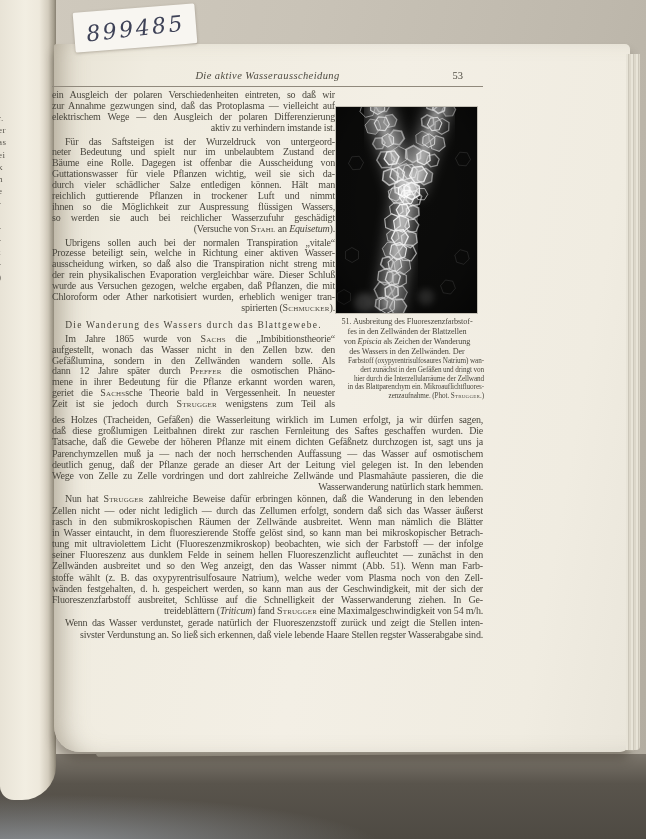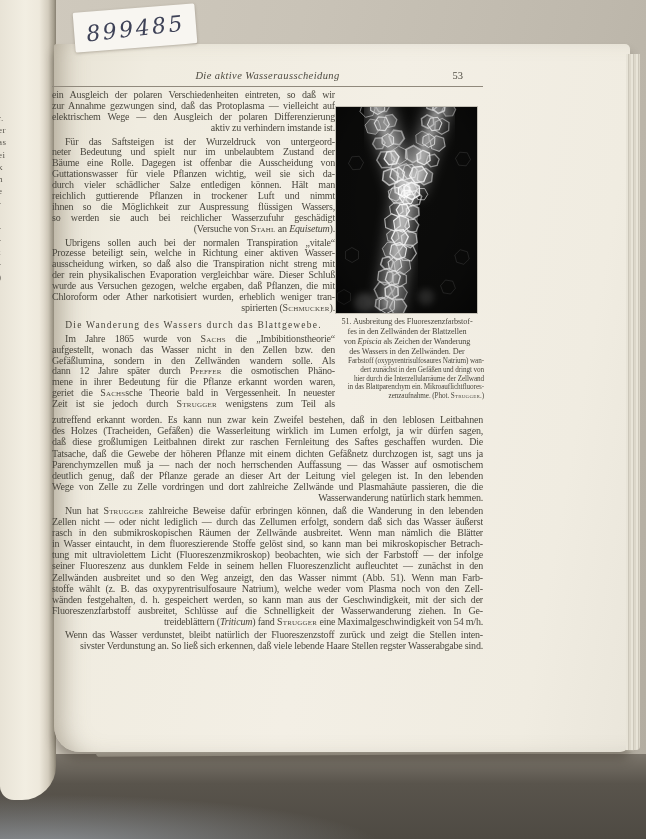--- a/index.html
+++ b/index.html
@@ -256,21 +256,20 @@
         <div class="cap-s">dert zunächst in den Gefäßen und dringt von</div>
         <div class="cap-s">hier durch die Interzellularräume der Zellwand</div>
         <div class="cap-s">in das Blattparenchym ein. Mikroauflichtfluores-</div>
         <div class="cap-s">zenzaufnahme. (Phot. <span class="sc">Strugger</span>.)</div>
       </div>
   </div>
 
   <div class="fw">
     <div id="fw-paras">
         <div class="para">
-          <div class="ln">zutreffend erkannt worden. Es kann nun zwar kein Zweifel bestehen, daß in den leblosen Leitbahnen</div>
           <div class="ln">des Holzes (Tracheiden, Gefäßen) die Wasserleitung wirklich im Lumen erfolgt, ja wir dürfen sagen,</div>
           <div class="ln">daß diese großlumigen Leitbahnen direkt zur raschen Fernleitung des Saftes geschaffen wurden. Die</div>
           <div class="ln">Tatsache, daß die Gewebe der höheren Pflanze mit einem dichten Gefäßnetz durchzogen ist, sagt uns ja</div>
           <div class="ln">Parenchymzellen muß ja — nach der noch herrschenden Auffassung — das Wasser auf osmotischem</div>
           <div class="ln">deutlich genug, daß der Pflanze gerade an dieser Art der Leitung viel gelegen ist. In den lebenden</div>
           <div class="ln">Wege von Zelle zu Zelle vordringen und dort zahlreiche Zellwände und Plasmahäute passieren, die die</div>
           <div class="ln last">Wasserwanderung natürlich stark hemmen.</div>
         </div>
         <div class="para">
           <div class="ln ind">Nun hat <span class="sc">Strugger</span> zahlreiche Beweise dafür erbringen können, daß die Wanderung in den lebenden</div>
@@ -279,19 +278,19 @@
           <div class="ln">in Wasser eintaucht, in dem fluoreszierende Stoffe gelöst sind, so kann man bei mikroskopischer Betrach-</div>
           <div class="ln">tung mit ultraviolettem Licht (Fluoreszenzmikroskop) beobachten, wie sich der Farbstoff — der infolge</div>
           <div class="ln">seiner Fluoreszenz aus dunklem Felde in seinem hellen Fluoreszenzlicht aufleuchtet — zunächst in den</div>
           <div class="ln">Zellwänden ausbreitet und so den Weg anzeigt, den das Wasser nimmt (Abb. 51). Wenn man Farb-</div>
           <div class="ln">stoffe wählt (z. B. das oxypyrentrisulfosaure Natrium), welche weder vom Plasma noch von den Zell-</div>
           <div class="ln">wänden festgehalten, d. h. gespeichert werden, so kann man aus der Geschwindigkeit, mit der sich der</div>
           <div class="ln">Fluoreszenzfarbstoff ausbreitet, Schlüsse auf die Schnelligkeit der Wasserwanderung ziehen. In Ge-</div>
           <div class="ln last">treideblättern (<span class="it">Triticum</span>) fand <span class="sc">Strugger</span> eine Maximalgeschwindigkeit von 54 m/h.</div>
         </div>
         <div class="para">
-          <div class="ln ind">Wenn das Wasser verdunstet, bleibt natürlich der Fluoreszenzstoff zurück und zeigt die Stellen inten-</div>
+          <div class="ln ind">Wenn das Wasser verdunstet, gerade natürlich der Fluoreszenzstoff zurück und zeigt die Stellen inten-</div>
           <div class="ln last">sivster Verdunstung an. So ließ sich erkennen, daß viele lebende Haare Stellen regster Wasserabgabe sind.</div>
         </div>
       </div>
   </div>
 
 </div>
 
 </body></html>

